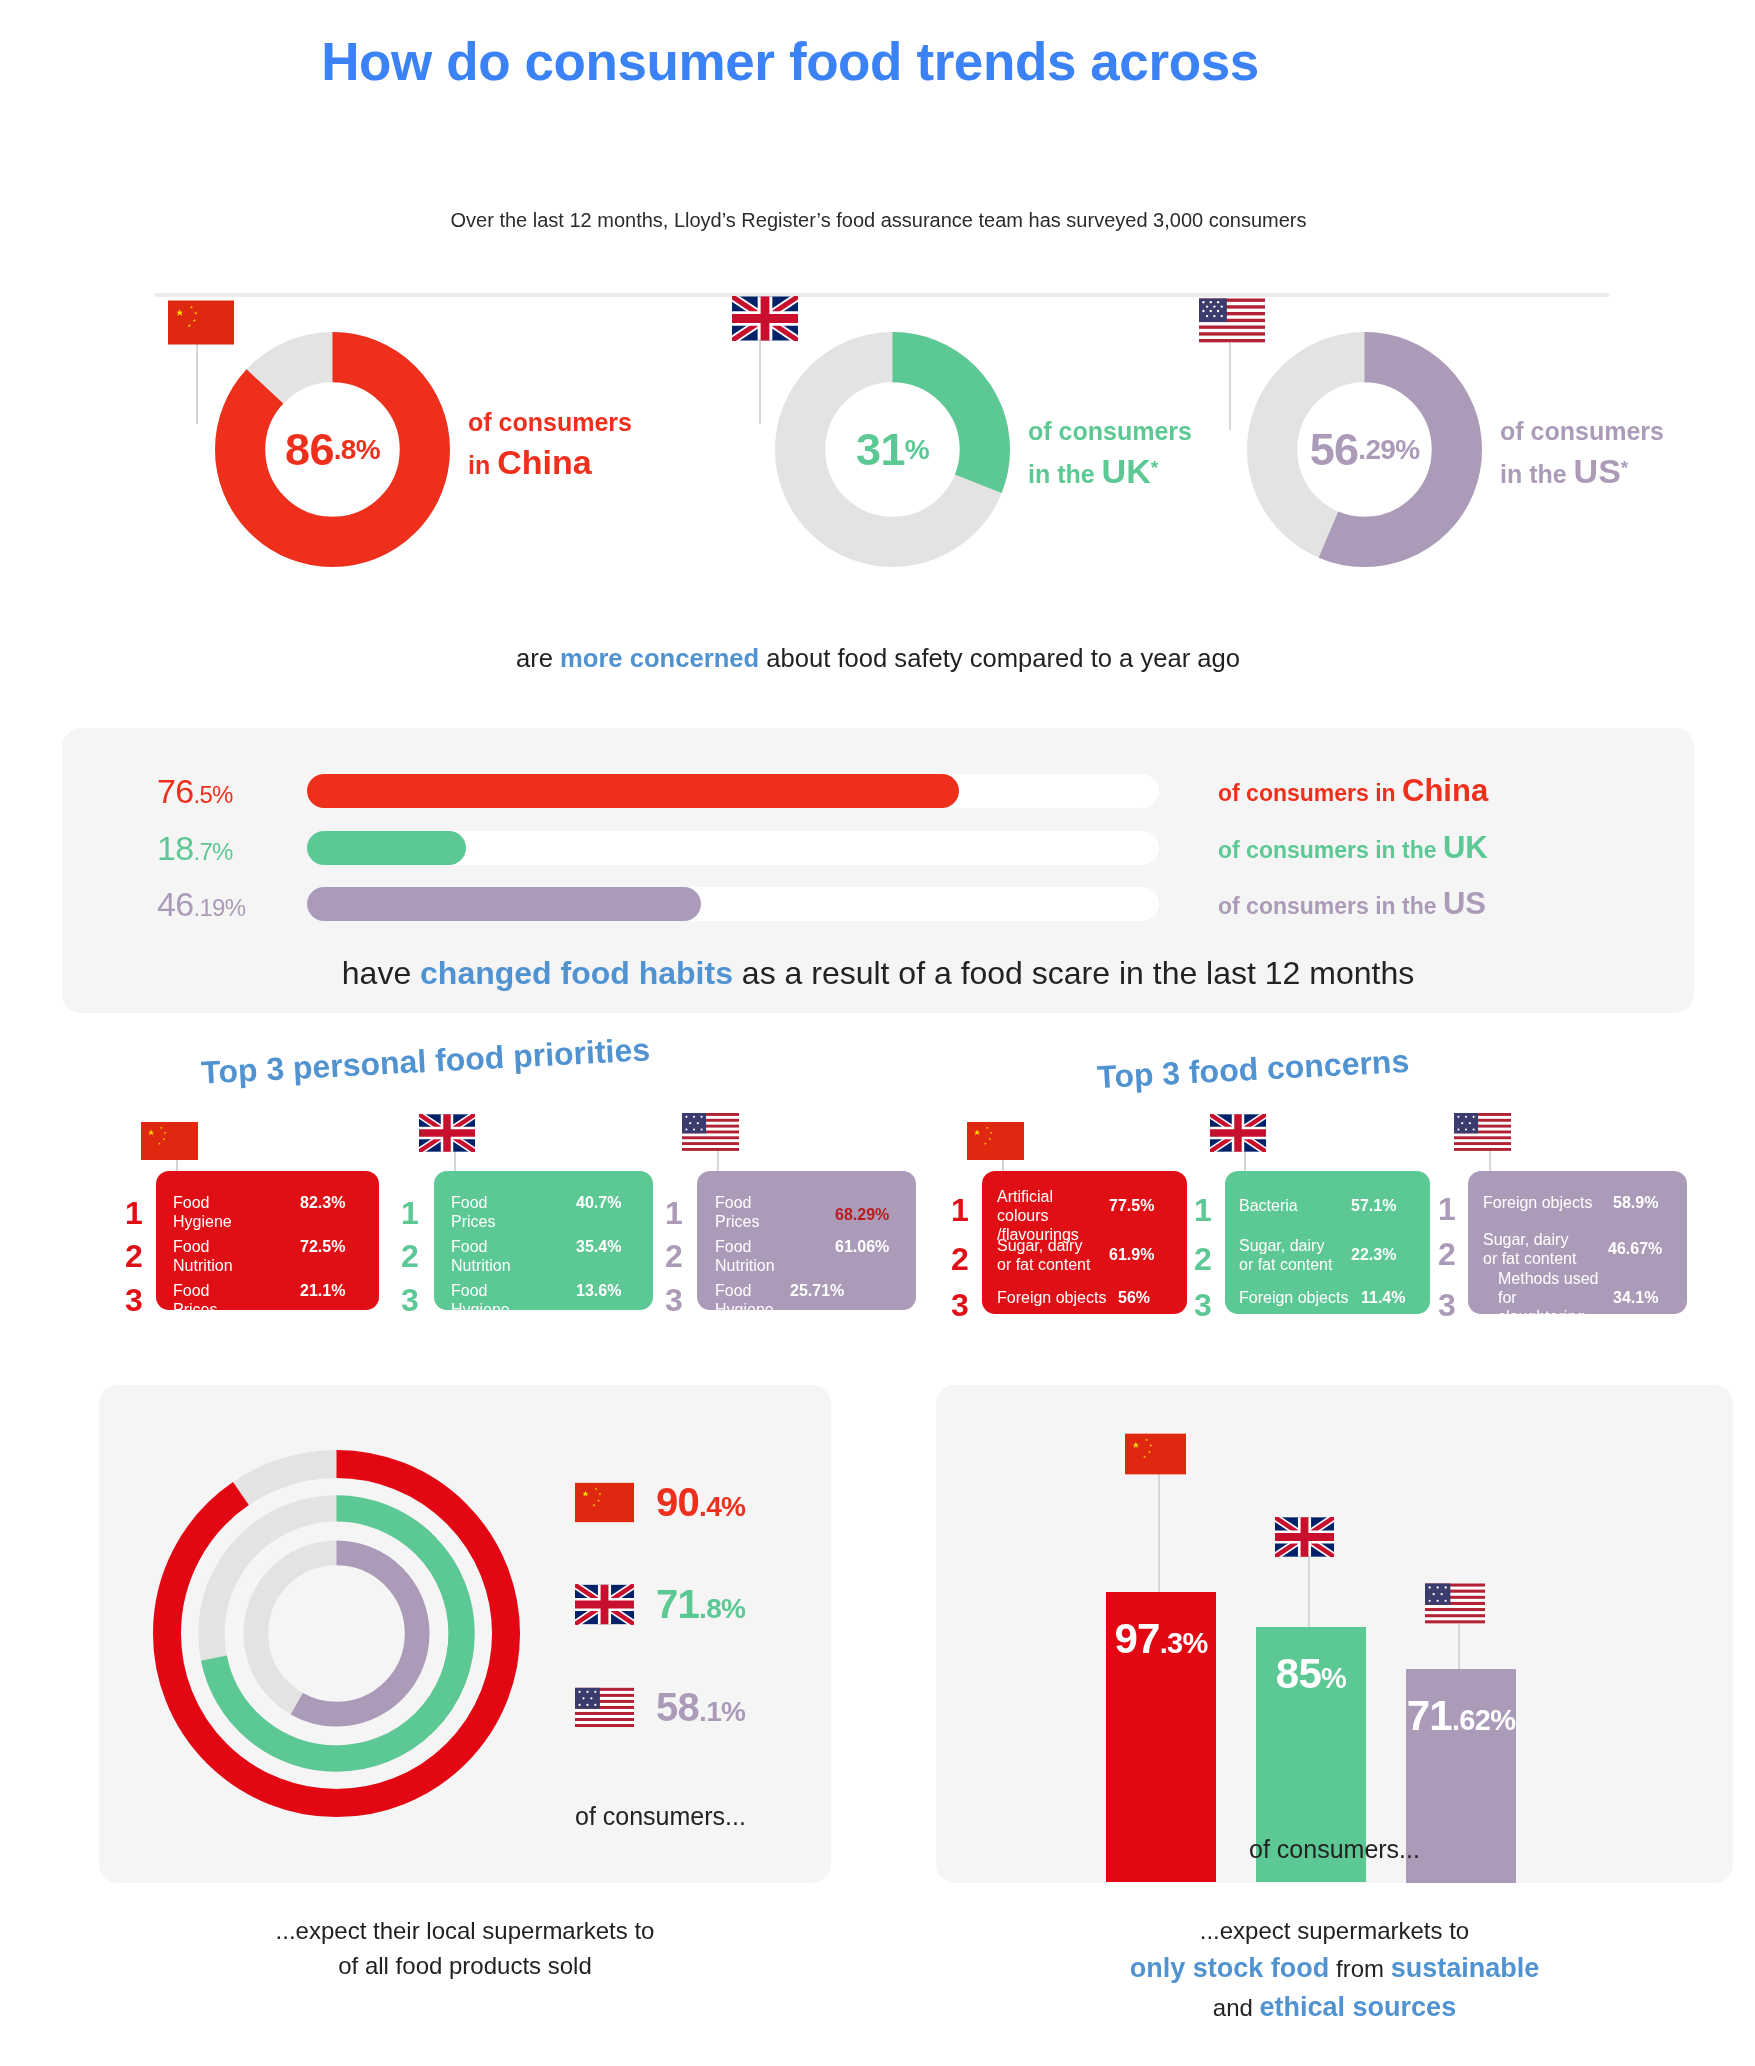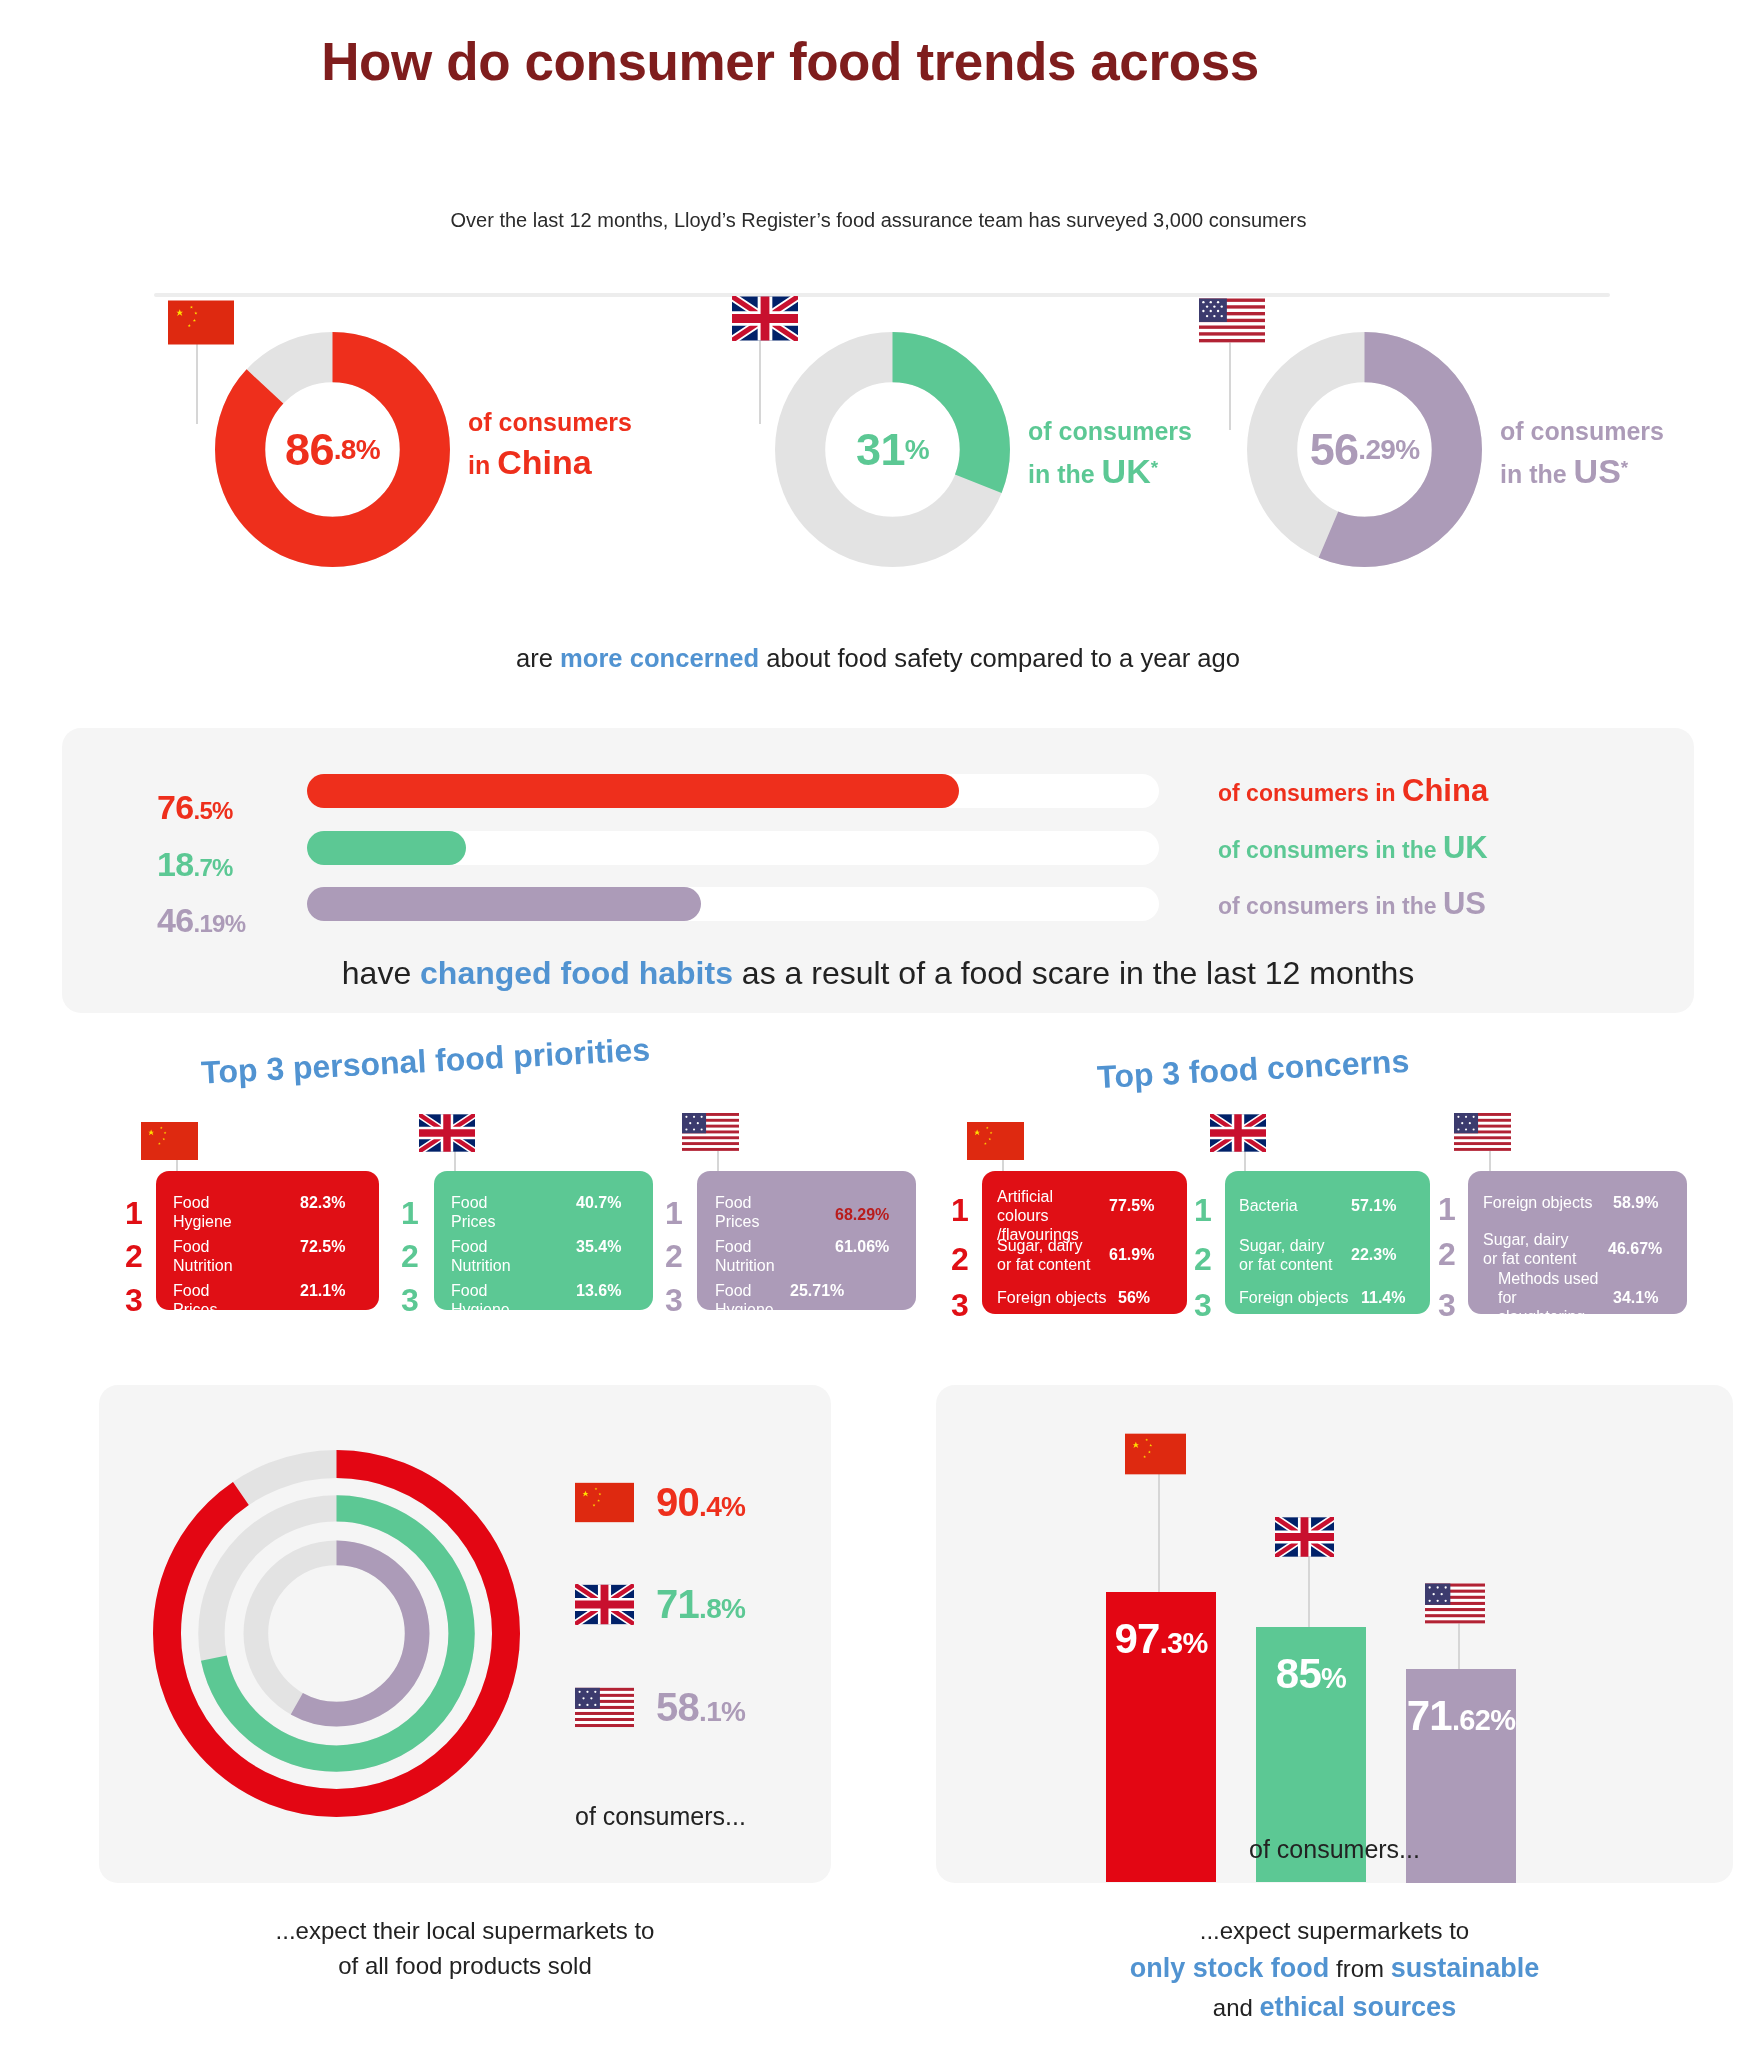--- a/index.html
+++ b/index.html
@@ -9,21 +9,21 @@
     font-family: "Liberation Sans", sans-serif;
     overflow: hidden;
   }
   .page { position: relative; width: 1756px; height: 2066px; }
 
   
   .title {
     position: absolute; left: 0; top: 31px; width: 1580px;
     text-align: center;
     font-size: 53px; font-weight: bold; line-height: 1.16;
-    color: #7f1d1d; letter-spacing: -0.4px;
+    color: #3b82f6; letter-spacing: -0.4px;
   }
   .subtitle {
     position: absolute; left: 293px; top: 206px; width: 1171px;
     text-align: center; font-size: 20px; line-height: 1.42; color: #2b2b2b;
   }
   .divider {
     position: absolute; left: 154px; top: 293px; width: 1456px; height: 3.7px;
     background: #ededed; border-radius: 2.2px;
   }
 
@@ -58,22 +58,22 @@
   }
   .mid-caption b { color: #5193D1; }
 
   
   .panel {
     position: absolute; background: #f5f5f5; border-radius: 19px;
   }
   #bar-panel { left: 62px; top: 728px; width: 1632px; height: 285px; }
   .bar-row { position: absolute; height: 42px; }
   .bar-val {
-    position: absolute; left: 0; top: 16px; width: 139px; text-align: left;
-    font-size: 34px; font-weight: bold; letter-spacing: -0.7px; line-height: 42px;
+    position: absolute; left: 0; top: 0; width: 139px; text-align: left;
+    font-size: 34px; font-weight: normal; letter-spacing: -0.7px; line-height: 42px;
   }
   .bar-val .dec { font-size: 24px; }
   .bar-track {
     position: absolute; left: 150px; top: 4.4px; width: 852px; height: 34px;
     background: #ffffff; border-radius: 17px;
   }
   .bar-fill { height: 34px; border-radius: 17px; }
   .bar-text {
     position: absolute; left: 1061px; top: 0; line-height: 42px;
     font-size: 23px; font-weight: bold; white-space: nowrap;

